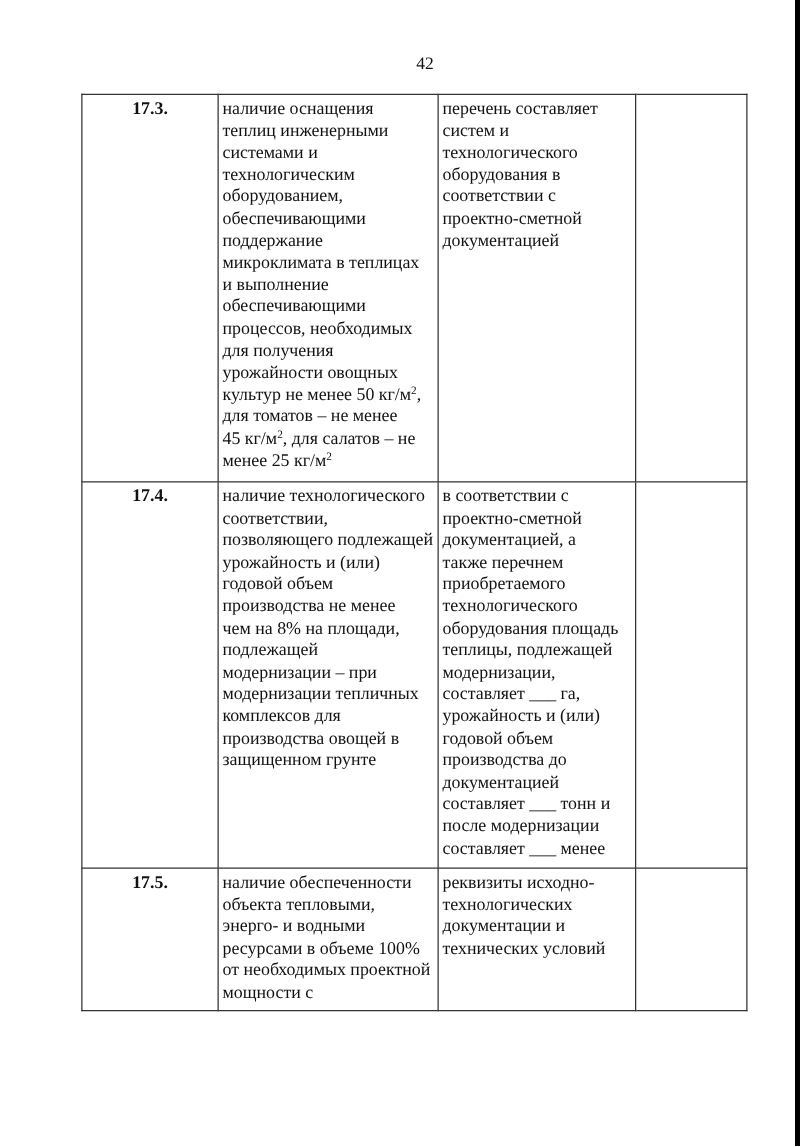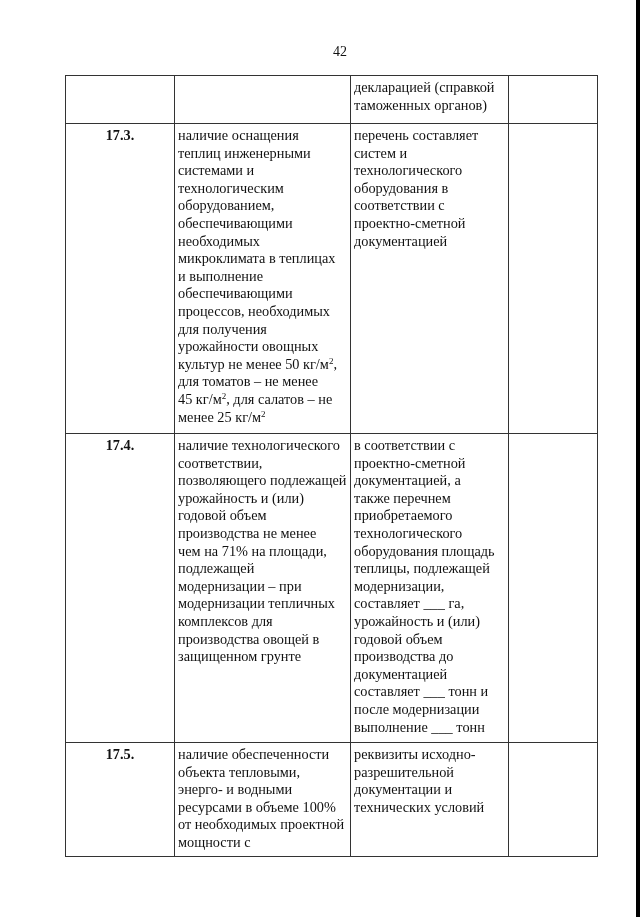--- a/index.html
+++ b/index.html
@@ -74,40 +74,31 @@
 
 <table class="doc-table">
   <colgroup>
     <col class="c1">
       <col class="c2">
       <col class="c3">
       <col class="c4">
   </colgroup>
   <tbody>
 
-    <tr class="r0">
-      <td class="num"></td>
-      <td class="txt"></td>
-      <td class="txt">
-        <span class="line">декларацией (справкой</span>
-        <span class="line">таможенных органов)</span>
-      </td>
-      <td></td>
-    </tr>
 
     <tr class="r1">
       <td class="num">17.3.</td>
       <td class="txt">
         <span class="line">наличие оснащения</span>
         <span class="line">теплиц инженерными</span>
         <span class="line">системами и</span>
         <span class="line">технологическим</span>
         <span class="line">оборудованием,</span>
         <span class="line">обеспечивающими</span>
-        <span class="line">необходимых</span>
+        <span class="line">поддержание</span>
         <span class="line">микроклимата в теплицах</span>
         <span class="line">и выполнение</span>
         <span class="line">обеспечивающими</span>
         <span class="line">процессов, необходимых</span>
         <span class="line">для получения</span>
         <span class="line">урожайности овощных</span>
         <span class="line"><span>культур не менее 50 кг/м</span><sup>2</sup><span>,</span></span>
         <span class="line">для томатов – не менее</span>
         <span class="line"><span>45 кг/м</span><sup>2</sup><span>, для салатов – не</span></span>
         <span class="line"><span>менее 25 кг/м</span><sup>2</sup></span>
@@ -126,21 +117,21 @@
 
     <tr class="r2">
       <td class="num">17.4.</td>
       <td class="txt">
         <span class="line">наличие технологического</span>
         <span class="line">соответствии,</span>
         <span class="line">позволяющего подлежащей</span>
         <span class="line">урожайность и (или)</span>
         <span class="line">годовой объем</span>
         <span class="line">производства не менее</span>
-        <span class="line">чем на 71% на площади,</span>
+        <span class="line">чем на 8% на площади,</span>
         <span class="line">подлежащей</span>
         <span class="line">модернизации – при</span>
         <span class="line">модернизации тепличных</span>
         <span class="line">комплексов для</span>
         <span class="line">производства овощей в</span>
         <span class="line">защищенном грунте</span>
       </td>
       <td class="txt">
         <span class="line">в соответствии с</span>
         <span class="line">проектно-сметной</span>
@@ -151,37 +142,37 @@
         <span class="line">оборудования площадь</span>
         <span class="line">теплицы, подлежащей</span>
         <span class="line">модернизации,</span>
         <span class="line">составляет ___ га,</span>
         <span class="line">урожайность и (или)</span>
         <span class="line">годовой объем</span>
         <span class="line">производства до</span>
         <span class="line">документацией</span>
         <span class="line">составляет ___ тонн и</span>
         <span class="line">после модернизации</span>
-        <span class="line">выполнение ___ тонн</span>
+        <span class="line">составляет ___ менее</span>
       </td>
       <td></td>
     </tr>
 
     <tr class="r3">
       <td class="num">17.5.</td>
       <td class="txt">
         <span class="line">наличие обеспеченности</span>
         <span class="line">объекта тепловыми,</span>
         <span class="line">энерго- и водными</span>
         <span class="line">ресурсами в объеме 100%</span>
         <span class="line">от необходимых проектной</span>
         <span class="line">мощности с</span>
       </td>
       <td class="txt">
         <span class="line">реквизиты исходно-</span>
-        <span class="line">разрешительной</span>
+        <span class="line">технологических</span>
         <span class="line">документации и</span>
         <span class="line">технических условий</span>
       </td>
       <td></td>
     </tr>
   </tbody>
 </table>
 
 </body></html>

